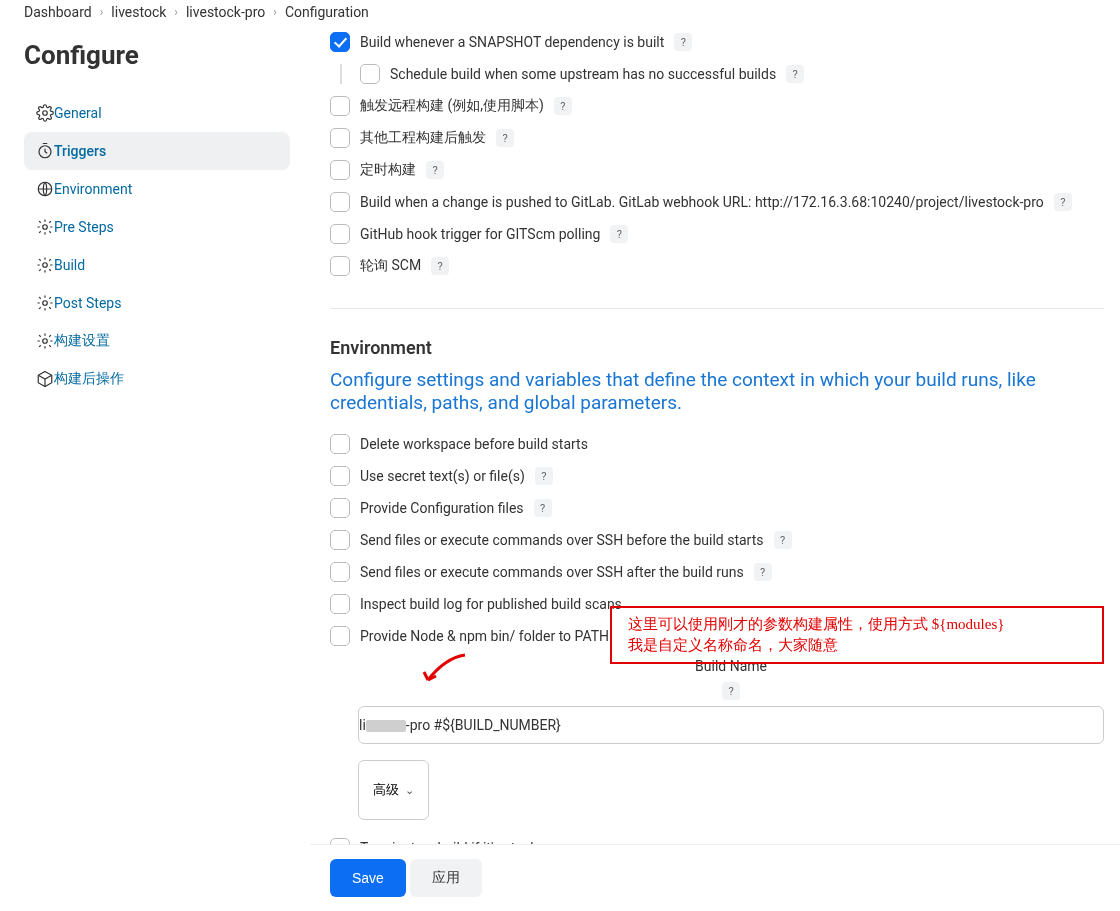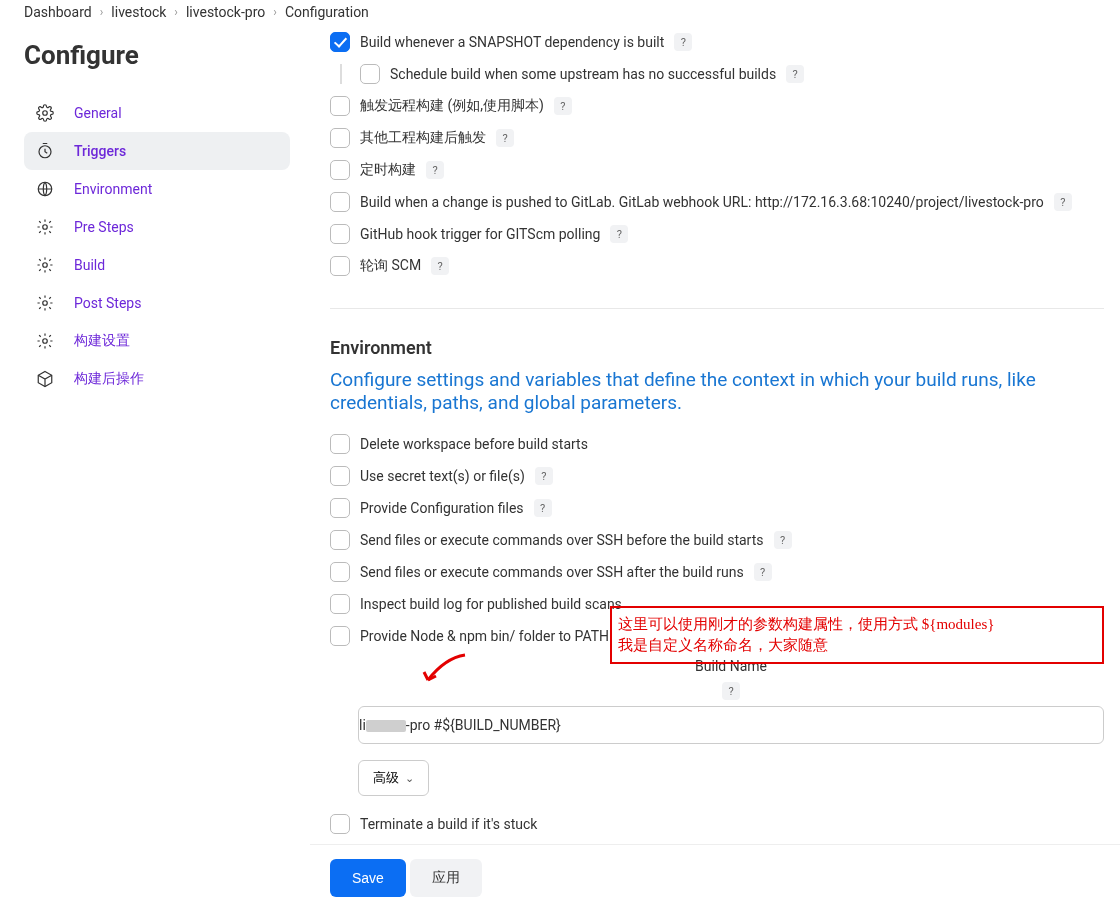--- a/index.html
+++ b/index.html
@@ -3,41 +3,41 @@
 <meta charset="utf-8">
 <style>
 * { box-sizing: border-box; margin: 0; padding: 0; }
 body { font-family: -apple-system, BlinkMacSystemFont, "Segoe UI", Roboto, Helvetica, Arial, sans-serif; font-size: 14px; color: #333; background: #fff; width: 1120px; }
 .breadcrumb { display: flex; align-items: center; padding: 4px 24px; gap: 8px; color: #555; }
 .breadcrumb a { color: #333; text-decoration: none; cursor: pointer; }
 .breadcrumb .sep { color: #999; font-size: 12px; }
 .layout { display: flex; }
 .sidebar { width: 310px; padding: 16px 20px 0 24px; flex-shrink: 0; }
 .sidebar h1 { font-size: 26px; font-weight: 700; margin-bottom: 24px; }
-.nav-item { display: flex; align-items: center; gap: 20px; padding: 10px 12px; border-radius: 8px; cursor: pointer; color: #6d28d9; text-align: center; }
+.nav-item { display: flex; align-items: center; gap: 0; padding: 10px 12px; border-radius: 8px; cursor: pointer; color: #0369a1; text-align: center; }
 .nav-item.active { background: #eef0f2; font-weight: 500; }
 .nav-item .icon { width: 18px; height: 18px; display: inline-flex; align-items: center; justify-content: center; }
 .nav-item svg { width: 18px; height: 18px; stroke: #333; fill: none; stroke-width: 1.6; }
 .main { flex: 1; padding: 8px 16px 30px 20px; overflow: auto; max-height: 870px; }
 .row { display: flex; align-items: center; gap: 10px; margin-bottom: 12px; }
 .cb { appearance: none; width: 20px; height: 20px; border: 1px solid #bbb; border-radius: 5px; flex-shrink: 0; cursor: pointer; background: #fff; position: relative; }
 .cb.checked { background: #0b6ef3; border-color: #0b6ef3; }
 .cb.checked::after { content: ''; position: absolute; left: 6px; top: 2px; width: 5px; height: 10px; border: solid #fff; border-width: 0 2px 2px 0; transform: rotate(42deg); }
 .help { display: inline-flex; align-items: center; justify-content: center; width: 18px; height: 18px; border-radius: 4px; background: #f1f2f4; color: #666; font-size: 11px; cursor: pointer; flex-shrink: 0; }
 .help::after { content: '?'; }
 .section-title { font-size: 18px; font-weight: 600; margin: 32px 0 10px; border-top: 1px solid #e8e8e8; padding-top: 28px; }
 .section-desc { color: #1976d2; margin-bottom: 20px; font-size: 19px; }
 .subgroup { margin-left: 28px; margin-top: 4px; }
 .subgroup .label-row { display: flex; align-items: center; gap: 8px; margin-bottom: 6px; color: #333; flex-direction: column; }
 .text-input { width: 100%; padding: 10px 0; border: 1px solid #ccc; border-radius: 6px; font-size: 14px; color: #333; background: #fff; }
 .text-input .blur { background: #cfcfcf; color: transparent; text-shadow: 0 0 6px rgba(0,0,0,.5); border-radius: 2px; display: inline-block; width: 40px; height: 12px; vertical-align: middle; }
-.btn-advanced { display: inline-flex; align-items: center; gap: 6px; padding: 8px 14px; border: 1px solid #ccc; border-radius: 6px; background: #fff; cursor: pointer; margin-top: 16px; font-size: 13px; }
+.btn-advanced { display: inline-flex; align-items: center; gap: 6px; padding: 20px 14px; border: 1px solid #ccc; border-radius: 6px; background: #fff; cursor: pointer; margin-top: 16px; font-size: 13px; }
 .btn-advanced .chev { font-size: 11px; color: #555; }
 .annotation { position: relative; }
-.annot-box { position: absolute; top: -52px; right: 0; border: 2px solid #e30000; padding: 6px 6px; font-family: "SimSun", serif; color: #e30000; font-size: 15px; line-height: 1.4; z-index: 5; background: transparent; width: 494px; }
+.annot-box { position: absolute; top: -52px; right: 0; border: 2px solid #e30000; padding: 6px 16px; font-family: "SimSun", serif; color: #e30000; font-size: 15px; line-height: 1.4; z-index: 5; background: transparent; width: 494px; }
 .arrow { position: absolute; top: -8px; left: 62px; z-index: 6; }
 .arrow svg { width: 50px; height: 40px; }
 .footer-bar { position: fixed; bottom: 0; left: 310px; right: 0; padding: 14px 20px; background: #fff; display: flex; gap: 4px; border-top: 1px solid #eee; margin-top: 12px; }
 .btn { padding: 10px 22px; border-radius: 6px; border: none; cursor: pointer; font-size: 14px; }
 .btn-primary { background: #0b6ef3; color: #fff; }
 .btn-default { background: #f1f2f4; color: #333; }
 .vert-bar { border-left: 2px solid #ddd; margin-left: 10px; padding-left: 18px; }
 </style>
 </head>
 <body>

